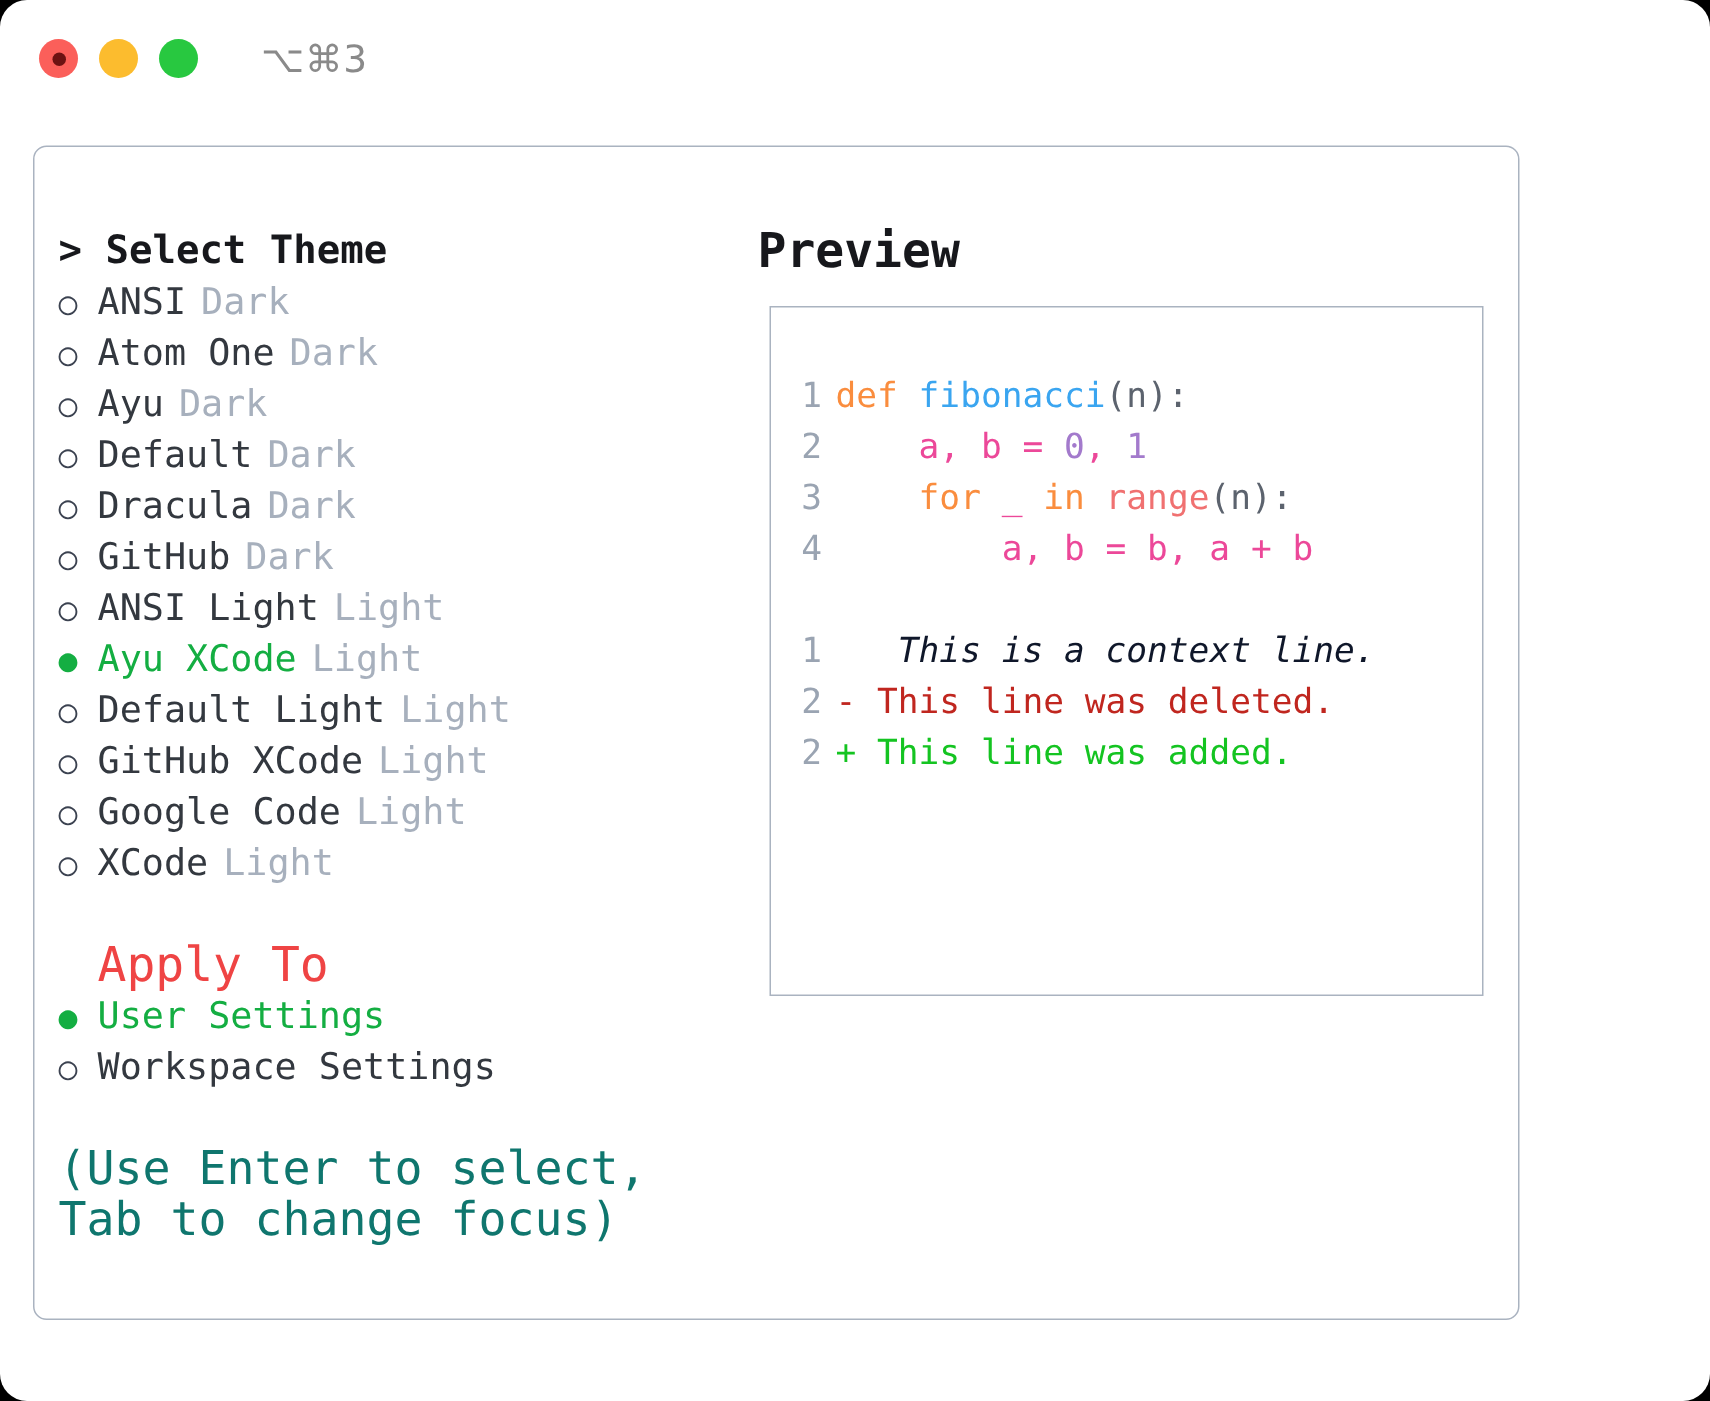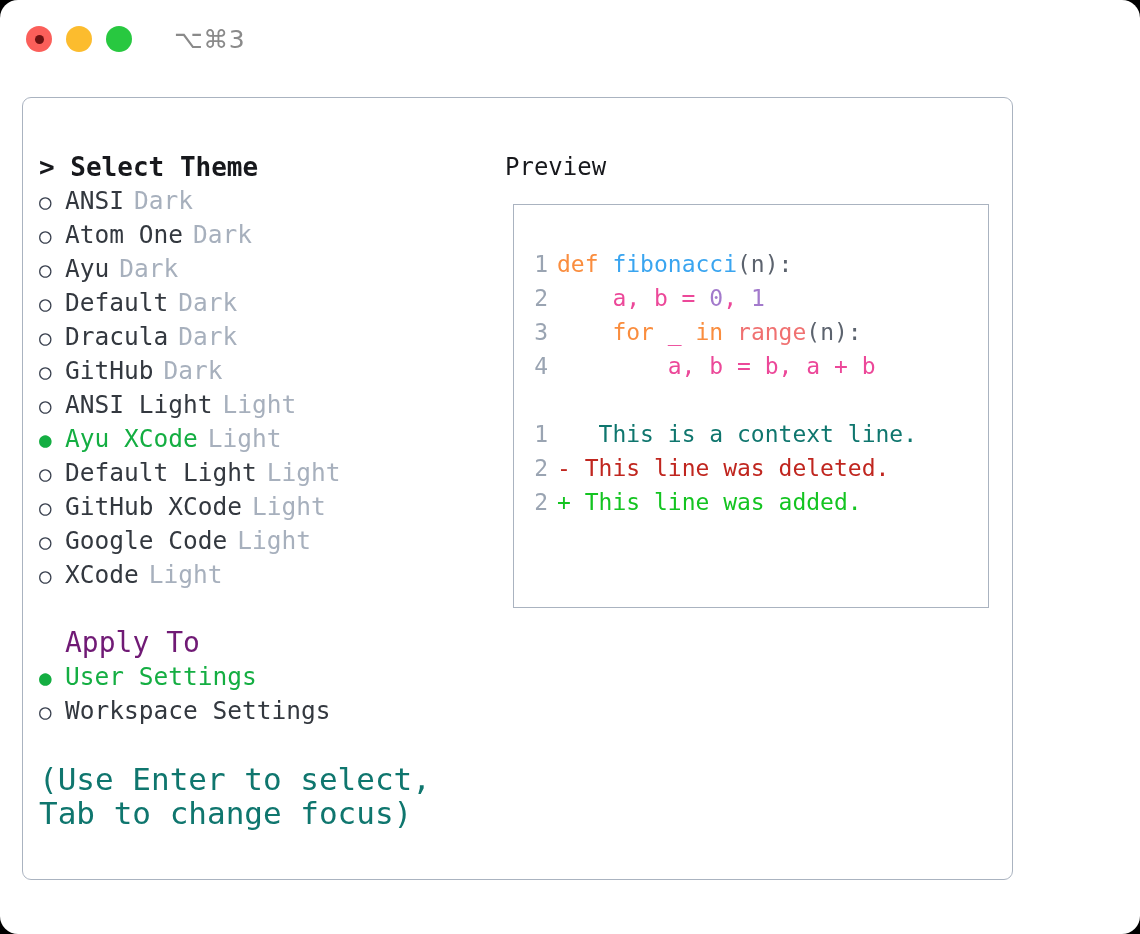--- a/index.html
+++ b/index.html
@@ -126,22 +126,22 @@
   .opt-label { color: #33383f; }
   .opt.is-selected .opt-label { color: #14ae42; }
   .opt-tag {
     color: #a7b0bd;
     margin-left: 10px;
   }
 
   .group-gap { height: 34px; }
 
   .apply-head {
-    font-size: 28px;
-    color: #701a75;
+    font-size: 32px;
+    color: #ef4444;
     line-height: 34px;
     padding-left: 26px;
     white-space: pre;
   }
 
   .hint {
     margin-top: 34px;
     font-size: 31px;
     line-height: 34px;
     color: #0f766e;
@@ -150,32 +150,32 @@
   }
 
   
   .right-col {
     flex: 1;
     padding: 52px 0 0 0;
     box-sizing: border-box;
     position: relative;
   }
   .preview-title {
-    font-size: 24px;
-    font-weight: normal;
+    font-size: 32px;
+    font-weight: bold;
     color: #17181c;
     line-height: 34px;
     margin-left: 2px;
   }
   .preview-box {
     position: absolute;
     left: 10px;
     top: 106px;
     width: 476px;
-    height: 404px;
+    height: 460px;
     border: 1.6px solid #aab3c0;
     box-sizing: border-box;
     padding: 42px 0 0 12px;
   }
 
   .code-line {
     font-size: 23px;
     line-height: 34px;
     white-space: pre;
   }
@@ -188,21 +188,21 @@
   }
   .tok-kw    { color: #fa8d3e; }
   .tok-fn    { color: #3aa5f0; }
   .tok-call  { color: #f07171; }
   .tok-num   { color: #a37acc; }
   .tok-plain { color: #ec4899; }
   .tok-punct { color: #5c636e; }
 
   .code-gap { height: 34px; }
 
-  .diff-ctx { color: #0f766e; }
+  .diff-ctx { color: #0f172a; font-style: italic; }
   .diff-del { color: #c0261f; }
   .diff-add { color: #14c421; }
 </style>
 </head>
 <body>
 
 <div id="page">
 
   <div class="titlebar">
     <div class="traffic">

